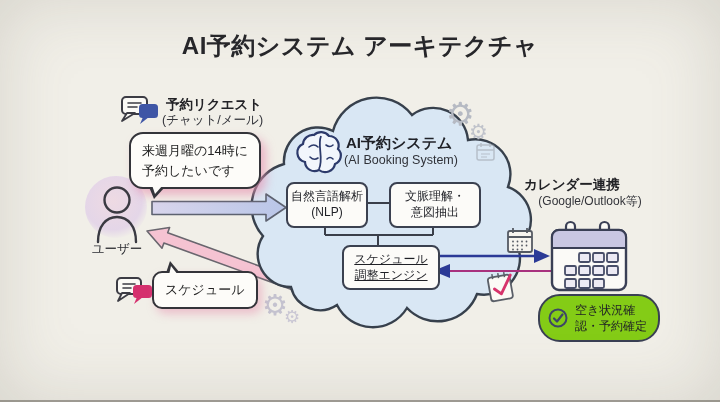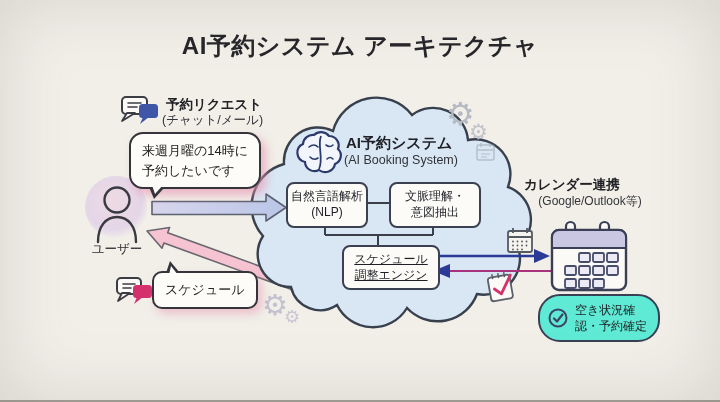--- a/index.html
+++ b/index.html
@@ -35,21 +35,21 @@
   .node-nlp{left:286px;top:182px;width:78px;height:42px;}
   .node-context{left:389px;top:182px;width:88px;height:42px;}
   .node-scheduler{left:342px;top:245px;width:94px;height:41px;text-decoration:underline;}
 
   .cloud-title{position:absolute;left:346px;top:134px;font-weight:bold;font-size:15px;color:#202228;z-index:6;}
   .cloud-sub{position:absolute;left:344px;top:153px;font-size:12.5px;color:#303238;z-index:6;}
 
   .cal-title{position:absolute;left:524px;width:132px;top:176px;font-weight:bold;font-size:13.5px;color:#222226;z-index:5;}
   .cal-sub{position:absolute;left:524px;width:132px;top:193px;text-align:center;font-size:12px;color:#33343a;z-index:5;}
 
-  .confirm-box{position:absolute;left:538px;top:294px;width:104px;background:#5eead4;border:2px solid #3a4054;
+  .confirm-box{position:absolute;left:538px;top:294px;width:104px;background:#84cc16;border:2px solid #3a4054;
          border-radius:22px;padding:6px 7px;display:flex;align-items:center;gap:6px;
          font-size:12px;color:#1f2026;line-height:1.35;z-index:6;}
   .user-label{position:absolute;left:88px;top:241px;width:58px;text-align:center;font-size:12.5px;color:#2a2b30;z-index:5;}
 </style>
 </head>
 <body>
 
 <div class="stage">
 
   <svg class="diagram-svg" width="720" height="402" viewBox="0 0 720 402">

